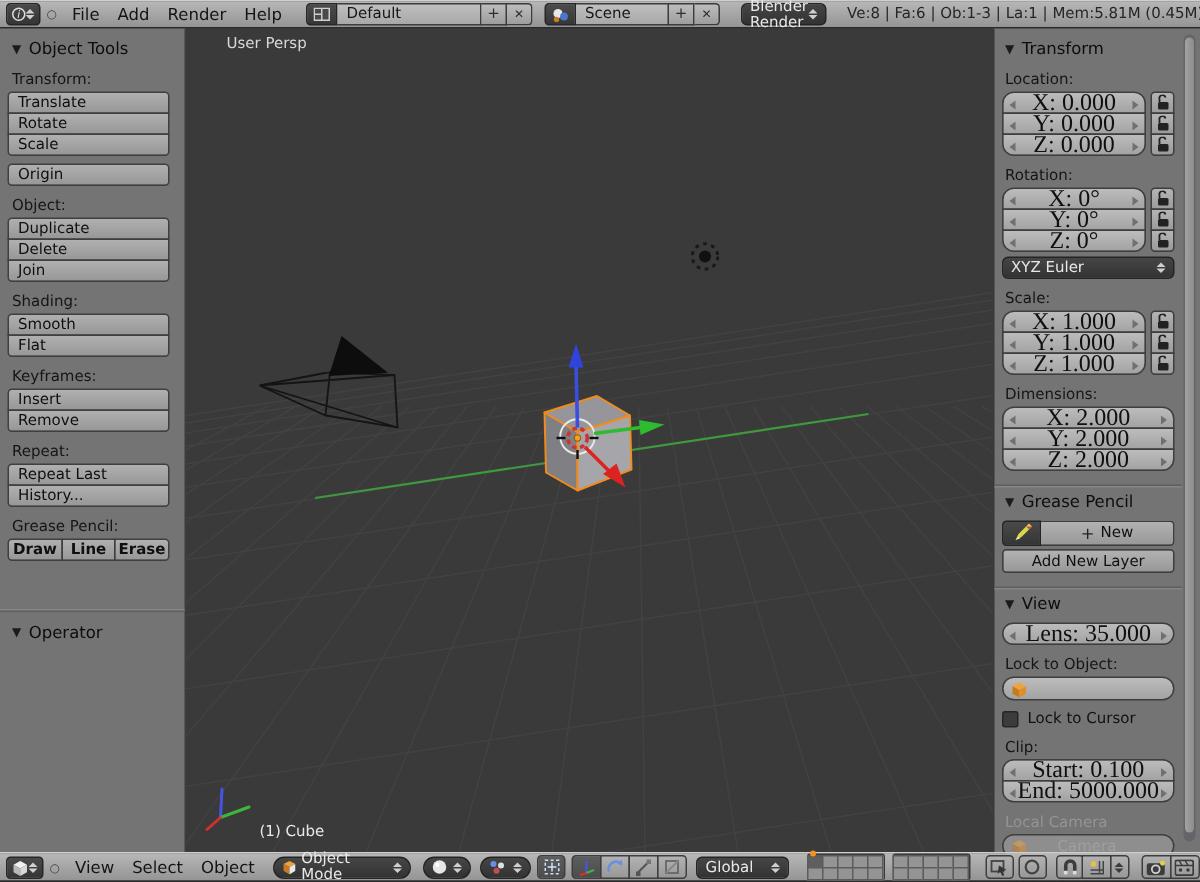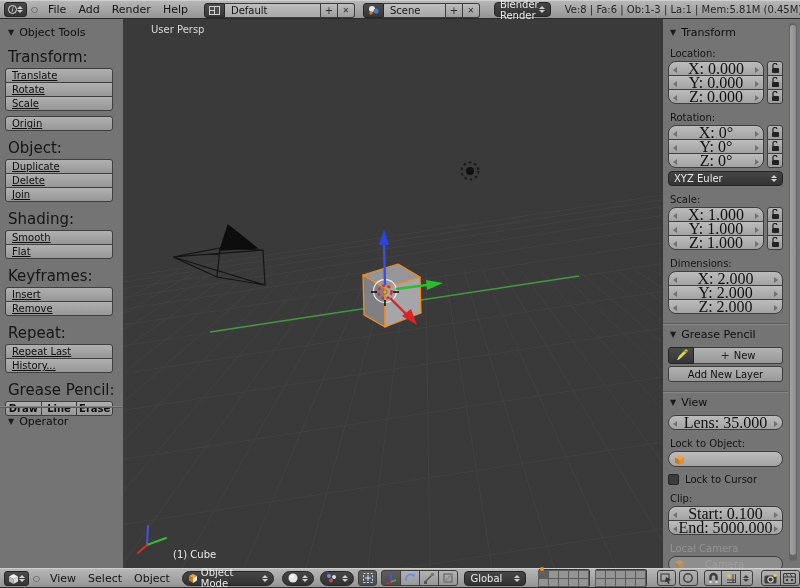--- a/index.html
+++ b/index.html
@@ -11,21 +11,21 @@
   .bar { position:absolute; left:0; width:800px; display:flex; align-items:center;
          background:linear-gradient(#b7b7b7,#949494); border-top:1px solid #cfcfcf;
          border-bottom:1px solid #2b2b2b; }
   #top-bar { top:0; height:19px; }
   #bottom-bar { top:568px; height:20px; }
   .menu-label { color:#141414; font-size:11px; margin:0 6px; cursor:default; }
   .dark-btn { background:linear-gradient(#4a4a4a,#353535); border:1px solid #262626;
               border-radius:3px; height:15px; display:flex; align-items:center;
               padding:0 3px; color:#e8e8e8; }
   .collapse-dot { color:#3c3c3c; font-size:8px; margin:0 4px; }
-  .browse-group { display:flex; align-items:flex-end; height:16px; }
+  .browse-group { display:flex; align-items:center; height:16px; }
   .browse-icon { background:linear-gradient(#4c4c4c,#363636); border:1px solid #262626;
                  border-radius:3px 0 0 3px; width:21px; height:15px; display:flex;
                  align-items:center; justify-content:center; }
   .browse-field { background:linear-gradient(#bfbfbf,#a8a8a8); border:1px solid #3c3c3c;
                   border-left:none; height:15px; display:flex; align-items:center;
                   padding:0 6px; color:#161616; }
   .mini-btn { background:linear-gradient(#bdbdbd,#9d9d9d); border:1px solid #3c3c3c;
               border-left:none; width:17px; height:15px; display:flex; align-items:center;
               justify-content:center; color:#2e2e2e; font-size:10px; }
   .mini-btn.last { border-radius:0 3px 3px 0; }
@@ -38,26 +38,26 @@
   .updown i.up { border-bottom:3px solid #cfcfcf; }
   .updown i.dn { border-top:3px solid #cfcfcf; }
   .stats { font-size:10px; color:#262626; margin-left:14px; white-space:nowrap; }
 
   
   #tool-shelf { position:absolute; left:0; top:19px; width:124px; height:549px;
                 background:#747474; border-right:1px solid #3d3d3d; padding:6px 0 0 0; }
   .panel-head { display:flex; align-items:center; gap:5px; font-size:11px; color:#0d0d0d;
                 padding-left:8px; height:15px; }
   .tri { font-size:8px; color:#1b1b1b; }
-  .shelf-label { font-size:15px; color:#151515; margin:8px 0 2px 8px; }
+  .shelf-label { font-size:10px; color:#151515; margin:8px 0 2px 8px; }
   .btn { background:linear-gradient(#b0b0b0,#979797); border:1px solid #3f3f3f;
          height:15px; display:flex; align-items:center; padding-left:6px;
          color:#0f0f0f; font-size:10px; cursor:default; }
   .vstack { margin:0 10px 0 5px; }
-  .vstack .btn { border-radius:0; margin-top:-1px;text-decoration:underline; }
+  .vstack .btn { border-radius:0; margin-top:-1px; }
   .vstack .btn:first-child { border-radius:3px 3px 0 0; margin-top:0; }
   .vstack .btn:last-child { border-radius:0 0 3px 3px; }
   .vstack .btn:only-child { border-radius:3px; }
   .hstack { display:flex; margin:0 10px 0 5px; }
   .hstack .btn { flex:1; justify-content:center; padding-left:0; margin-left:-1px; border-radius:0;font-weight:bold; }
   .hstack .btn:first-child { border-radius:3px 0 0 3px; margin-left:0; }
   .hstack .btn:last-child { border-radius:0 3px 3px 0; }
   #operator-panel { position:absolute; left:0; top:388px; width:100%;
                     border-top:1px solid #5e5e5e; box-shadow:0 -1px 0 #848484; padding-top:6px; }
 

